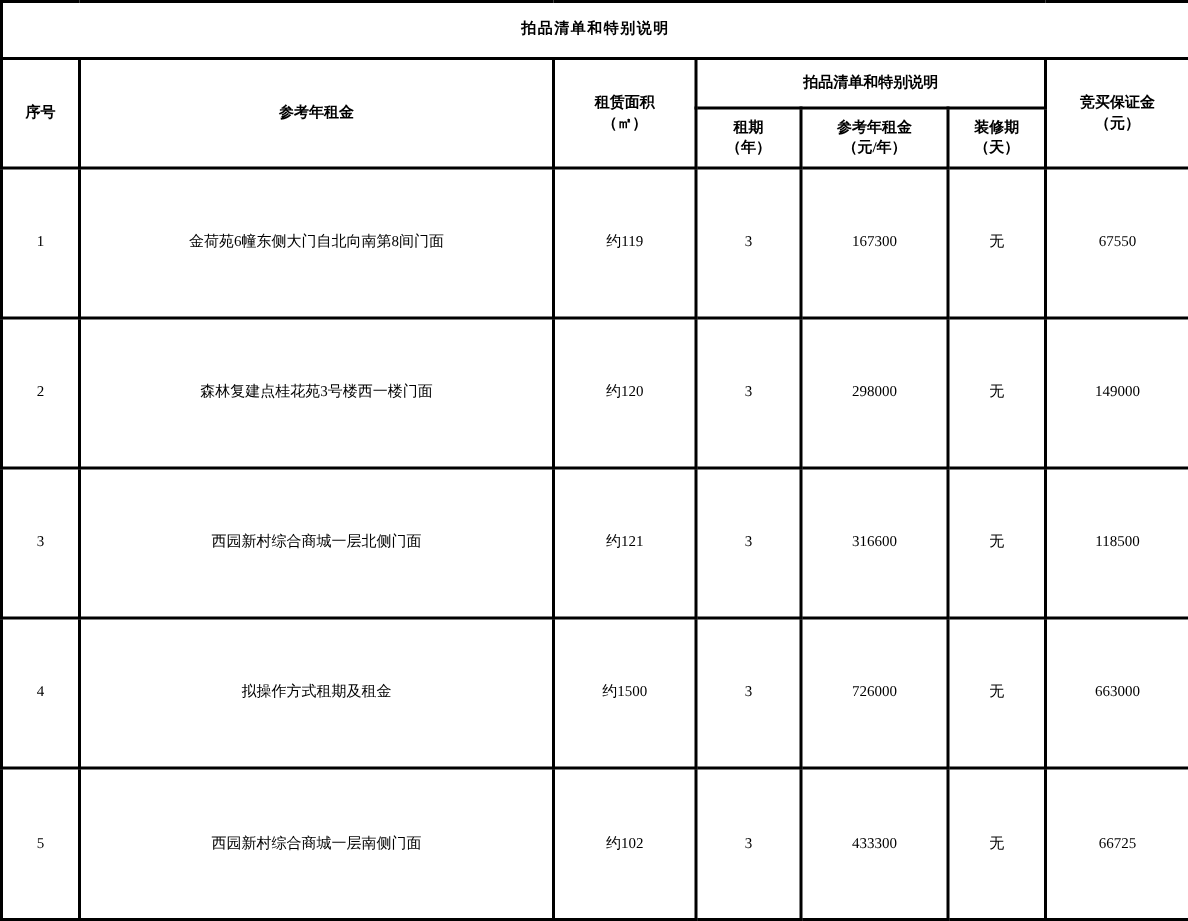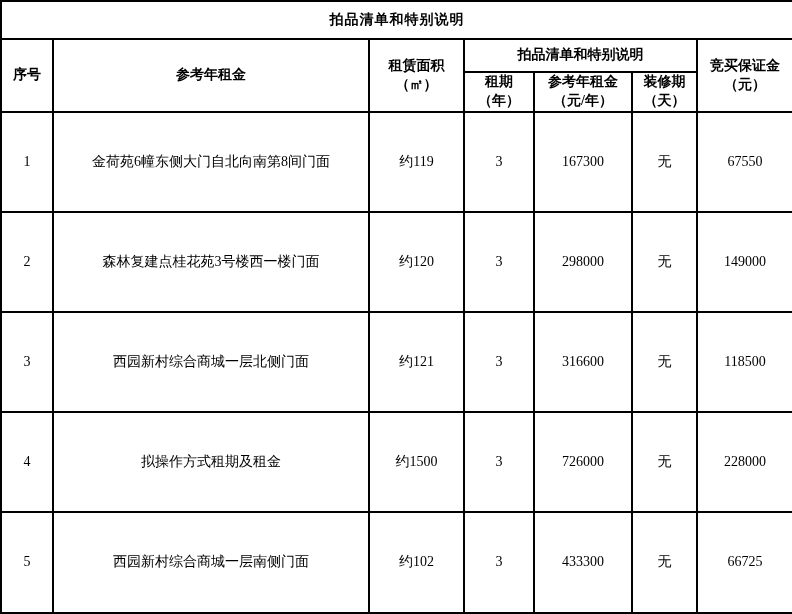--- a/index.html
+++ b/index.html
@@ -22,21 +22,21 @@
     border-collapse: collapse;
     table-layout: fixed;
     width: 792px;
   }
   table.doc-table td {
     border: 2px solid #000000;
     text-align: center;
     vertical-align: middle;
     padding: 0 2px;
     overflow: hidden;
-    font-size: 14px;
+    font-size: 10px;
     line-height: 1.35;
   }
   
   td.title-cell {
     border-top-width: 1px;
     border-left-width: 1px;
     border-right-width: 1px;
     border-bottom-width: 2px;
     font-weight: bold;
     font-size: 20px;
@@ -138,21 +138,21 @@
       <td>118500</td>
     </tr>
 
     <tr class="data-row">
       <td>4</td>
       <td>拟操作方式租期及租金</td>
       <td>约1500</td>
       <td>3</td>
       <td>726000</td>
       <td>无</td>
-      <td>228000</td>
+      <td>663000</td>
     </tr>
 
     <tr class="data-row">
       <td>5</td>
       <td>西园新村综合商城一层南侧门面</td>
       <td>约102</td>
       <td>3</td>
       <td>433300</td>
       <td>无</td>
       <td>66725</td>

